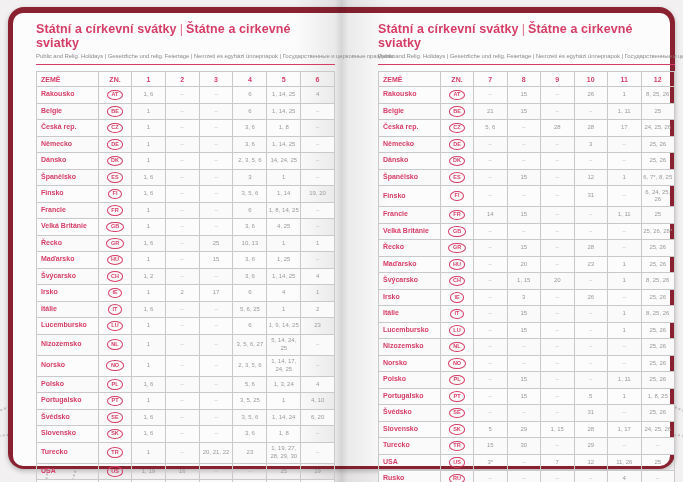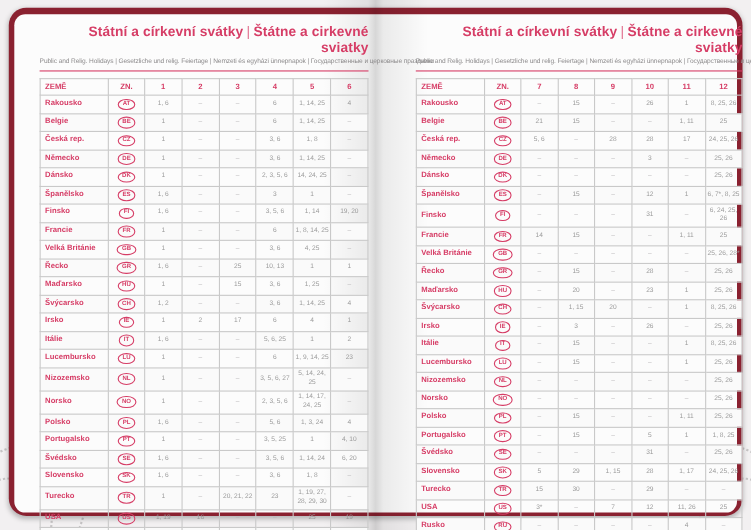--- a/index.html
+++ b/index.html
@@ -32,21 +32,21 @@
     background:#fcfcfc;border-radius:10px;z-index:2;
   }
   .gutter{
     position:absolute;inset:0;border-radius:10px;z-index:3;pointer-events:none;
     background:linear-gradient(90deg,rgba(0,0,0,0) 43%,rgba(0,0,0,0.07) 49%,rgba(0,0,0,0.15) 50%,rgba(0,0,0,0.07) 51%,rgba(0,0,0,0) 57%);
   }
   .page{position:absolute;top:13px;z-index:4;}
   .page.left{left:36px;width:299px;}
   .page.right{left:378px;width:297px;}
   .title{
-    text-align:right;color:var(--accent);
+    text-align:left;color:var(--accent);
     font-size:12.5px;font-weight:bold;padding-top:9px;letter-spacing:0.1px;
   }
   .title .sep{font-weight:normal;opacity:0.75;padding:0 3px;}
   .subtitle{
     text-align:center;color:#8e8c8d;font-size:6px;margin-top:3px;
     white-space:nowrap;letter-spacing:-0.1px;
   }
   .rule{border:none;border-top:1.5px solid var(--accent);margin:5px 0 6px 0;}
   table{width:100%;border-collapse:collapse;table-layout:fixed;border:1px solid #b8b8b8;}
   col.w-country{width:62px;} col.w-code{width:33px;}

